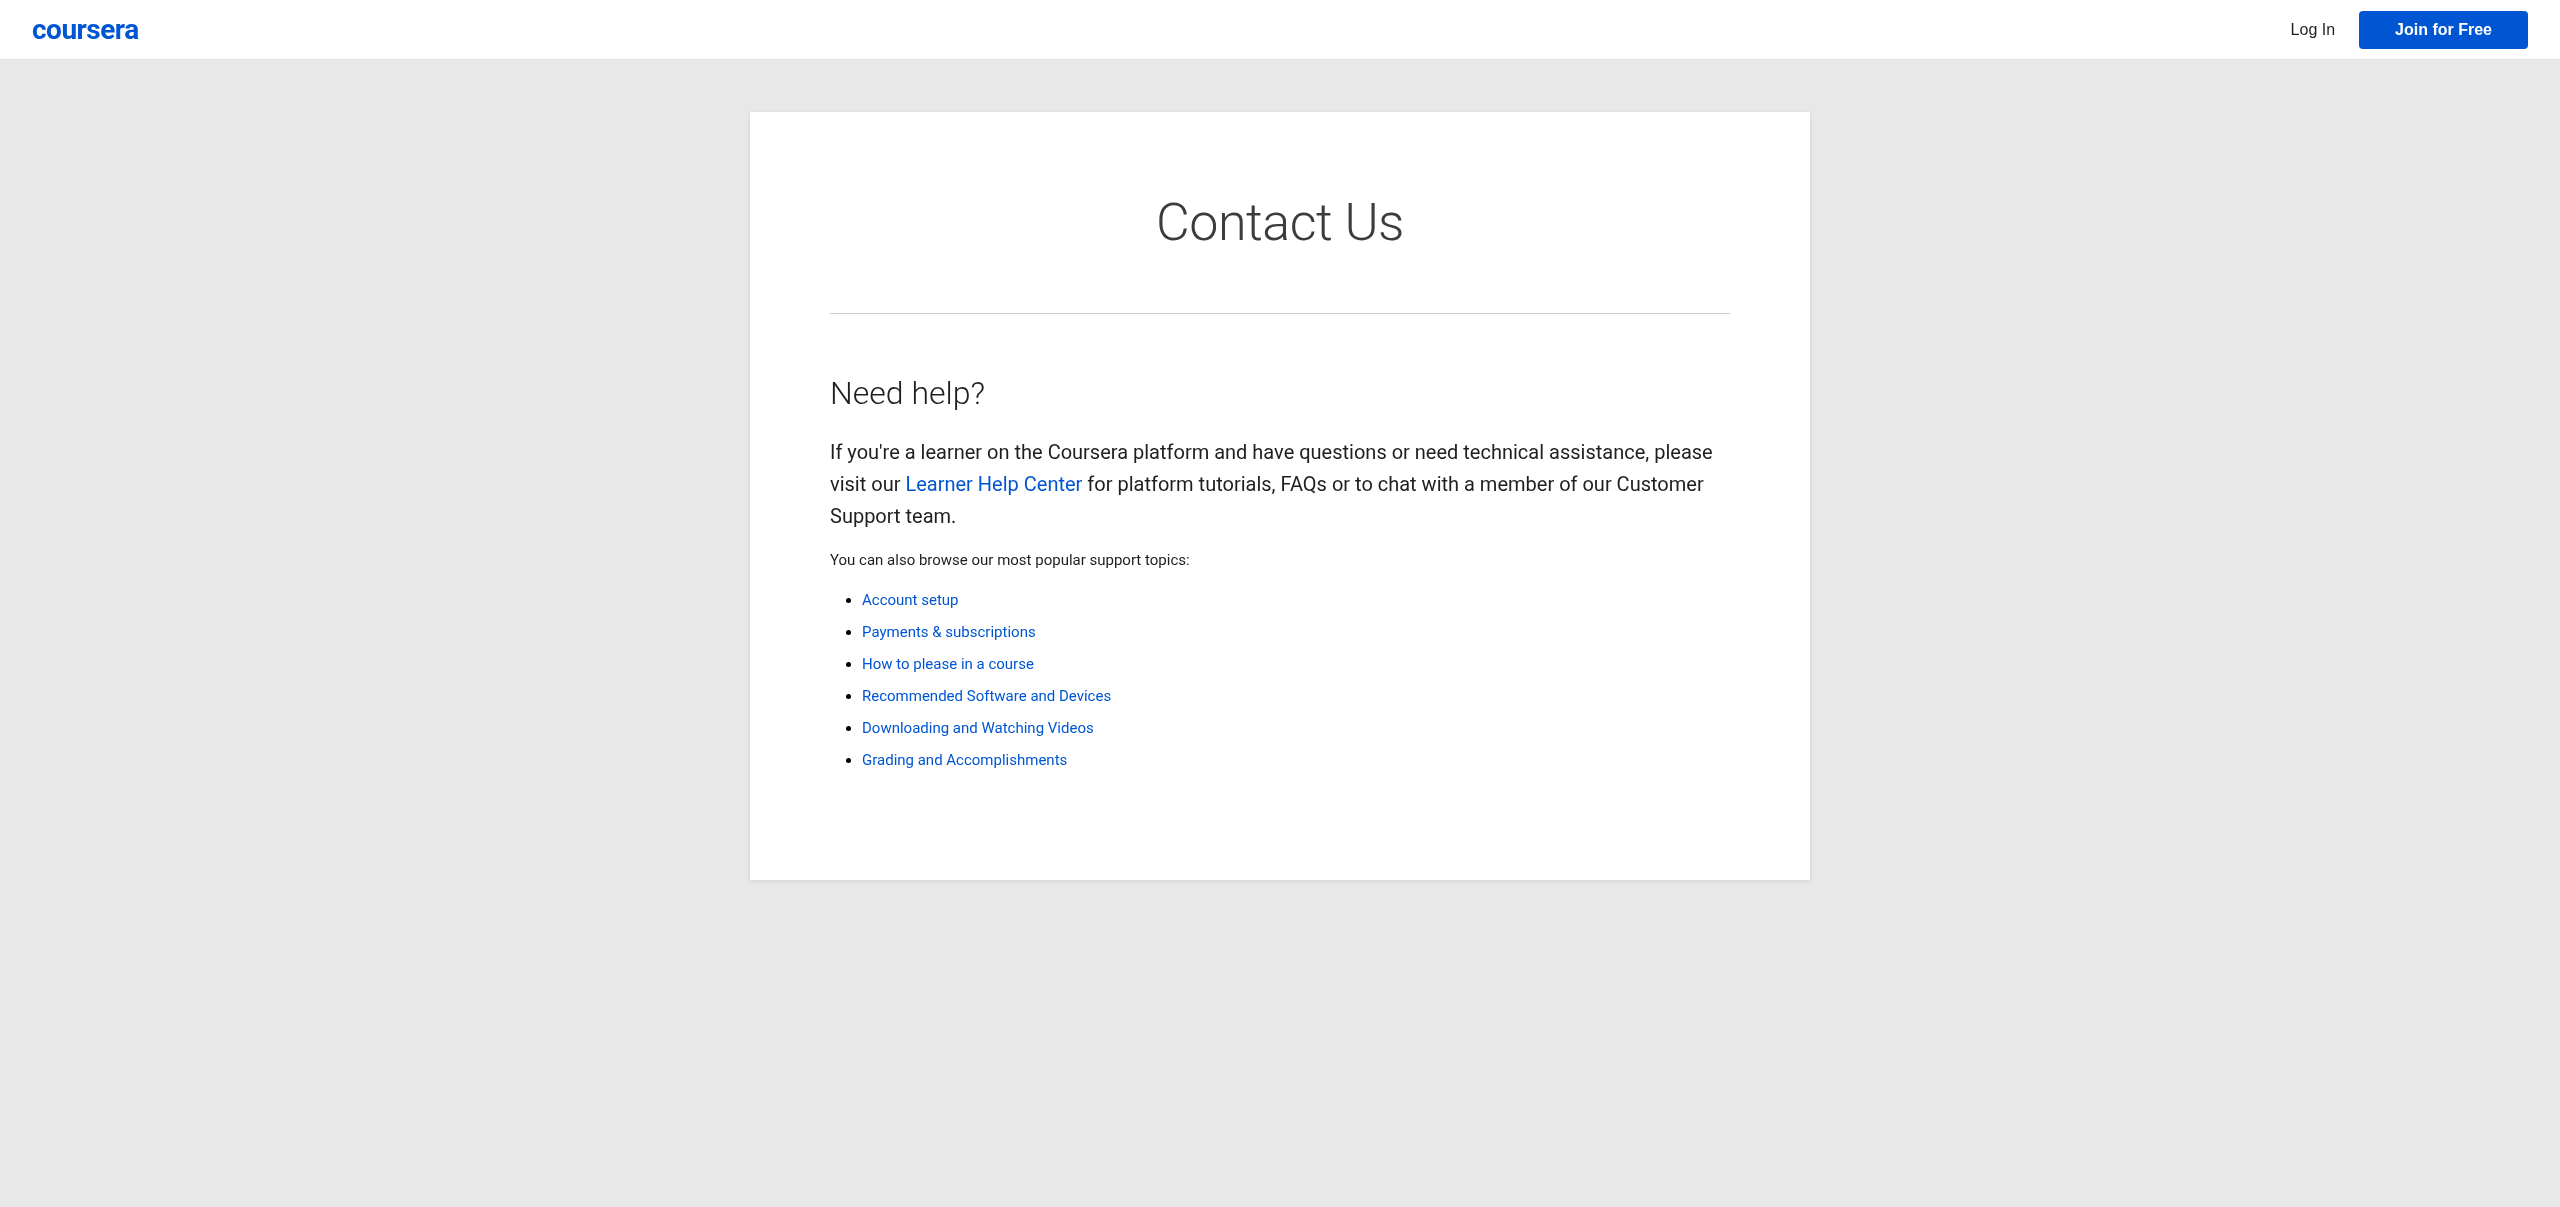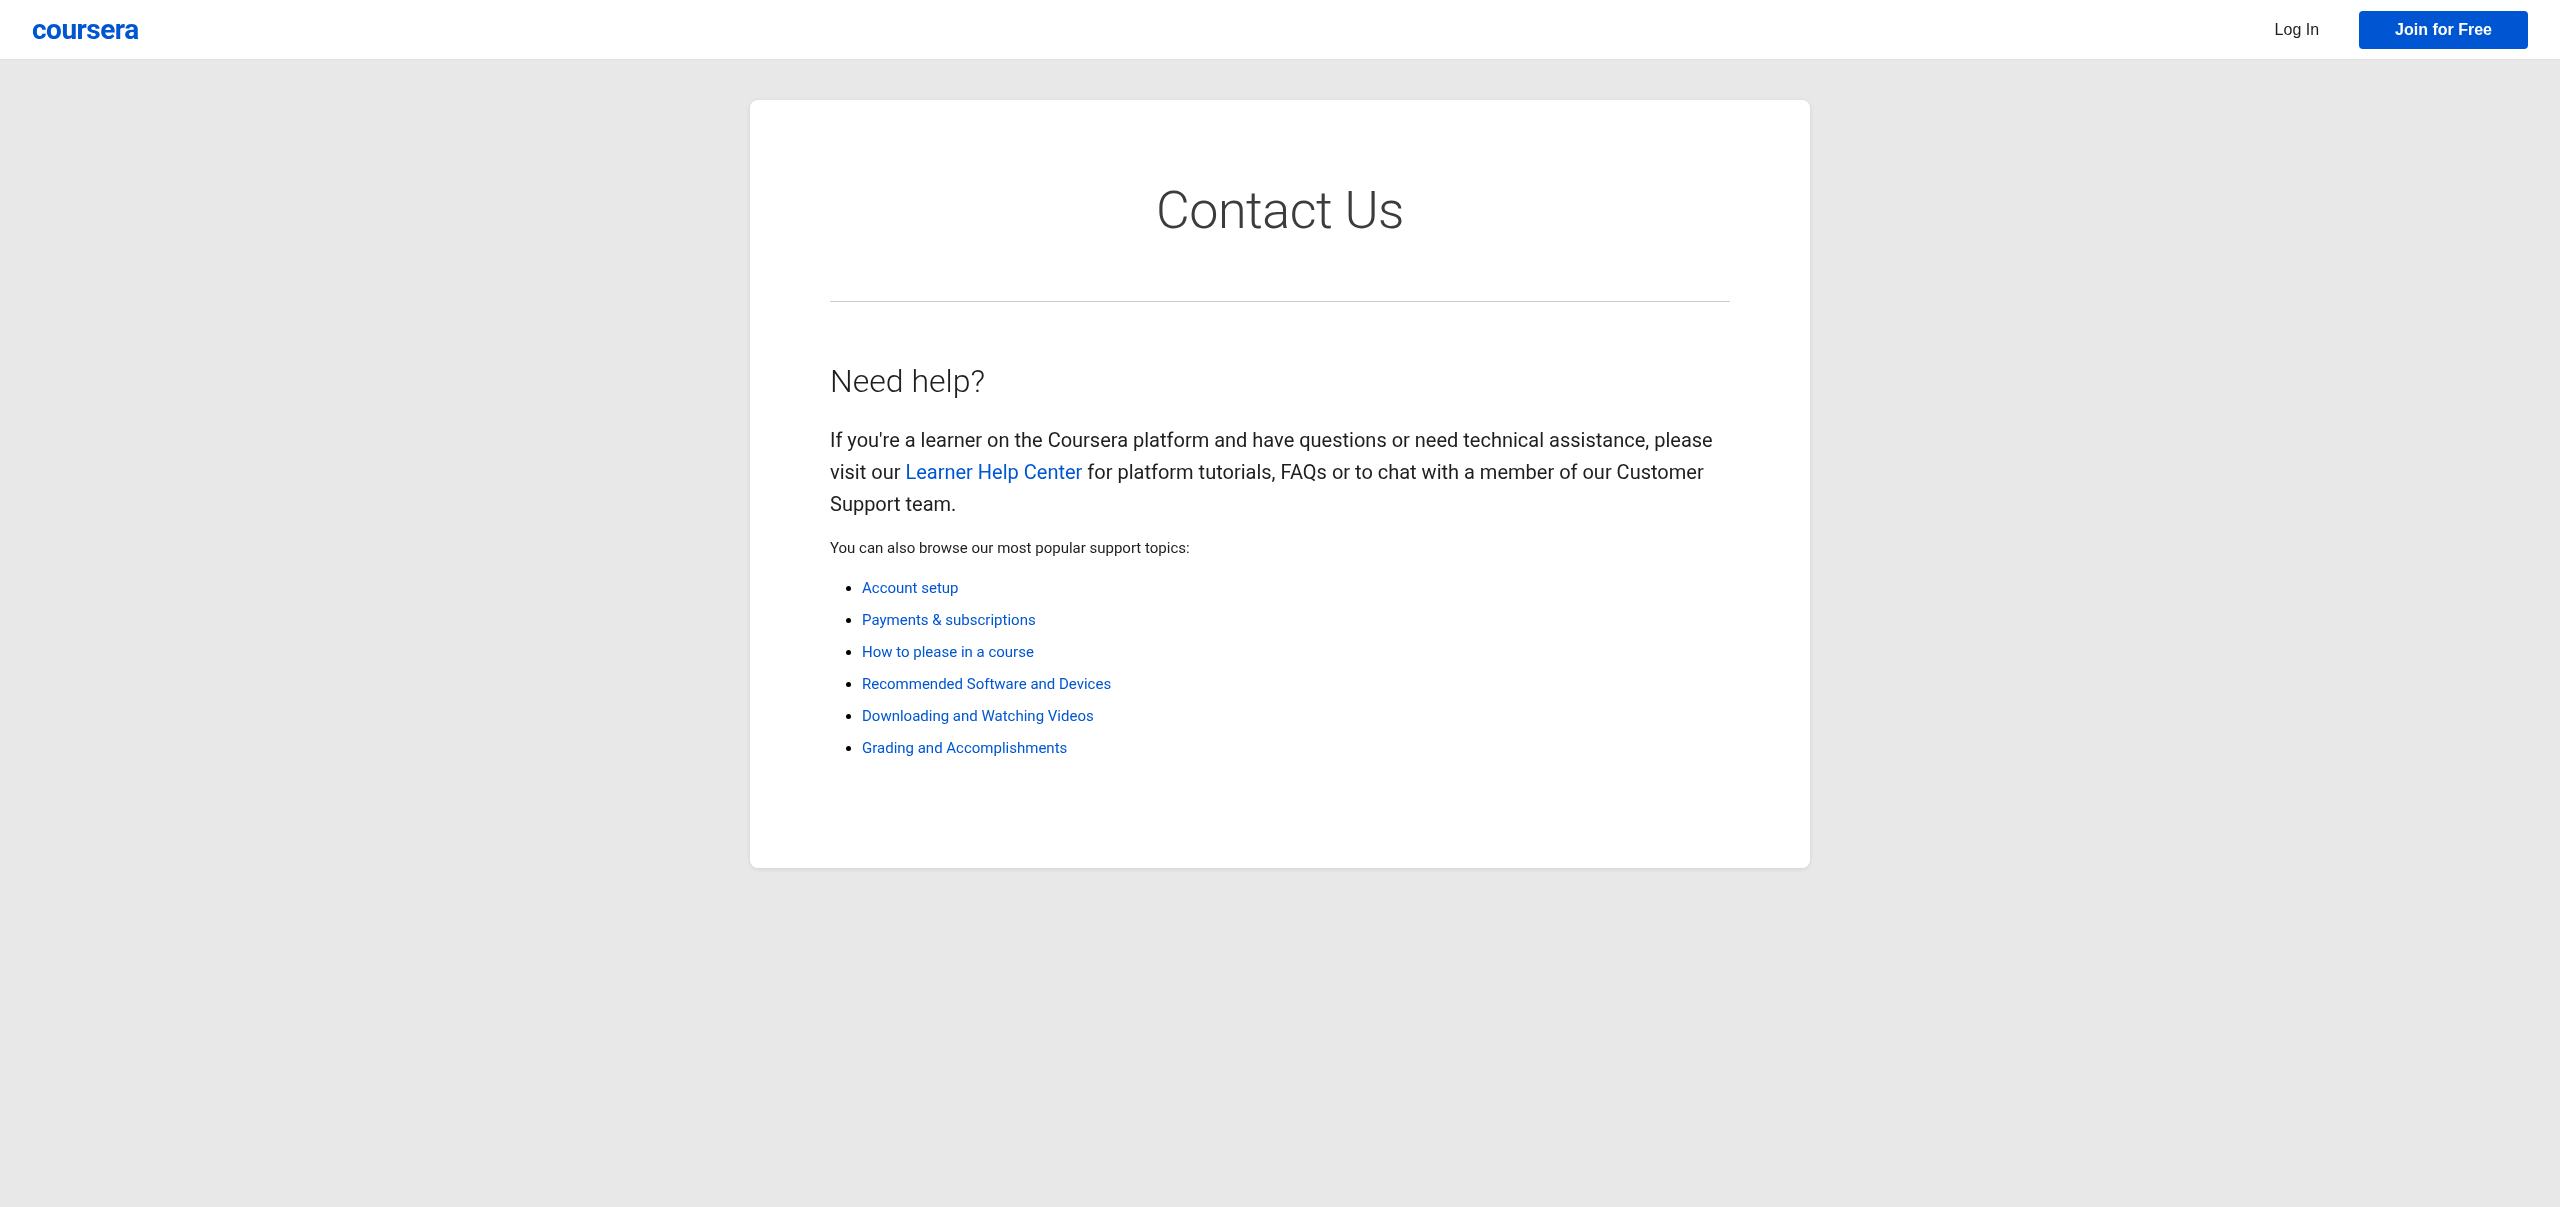--- a/index.html
+++ b/index.html
@@ -37,21 +37,21 @@
     .logo-text {
       font-size: 28px;
       font-weight: 700;
       color: #0056d2;
       letter-spacing: -0.5px;
     }
 
     .header-actions {
       display: flex;
       align-items: center;
-      gap: 28px;
+      gap: 12px;
     }
 
     .login-btn {
       background: none;
       border: none;
       color: #1f1f1f;
       font-size: 16px;
       cursor: pointer;
       padding: 8px 12px;
       font-weight: 500;
@@ -71,22 +71,22 @@
     
     .page-bg {
       background-color: #e8e8e8;
       padding: 40px 0 80px;
       min-height: calc(100vh - 60px);
     }
 
     .content-card {
       background-color: #ffffff;
       max-width: 1060px;
-      margin: 0 auto;
-      border-radius: 8px;
+      margin: 12px auto;
+      border-radius: 0;
       box-shadow: 0 1px 4px rgba(0,0,0,0.1);
       padding: 80px 80px 100px;
     }
 
     .page-title {
       text-align: center;
       font-size: 52px;
       font-weight: 300;
       color: #3c3c3c;
       margin-bottom: 60px;

